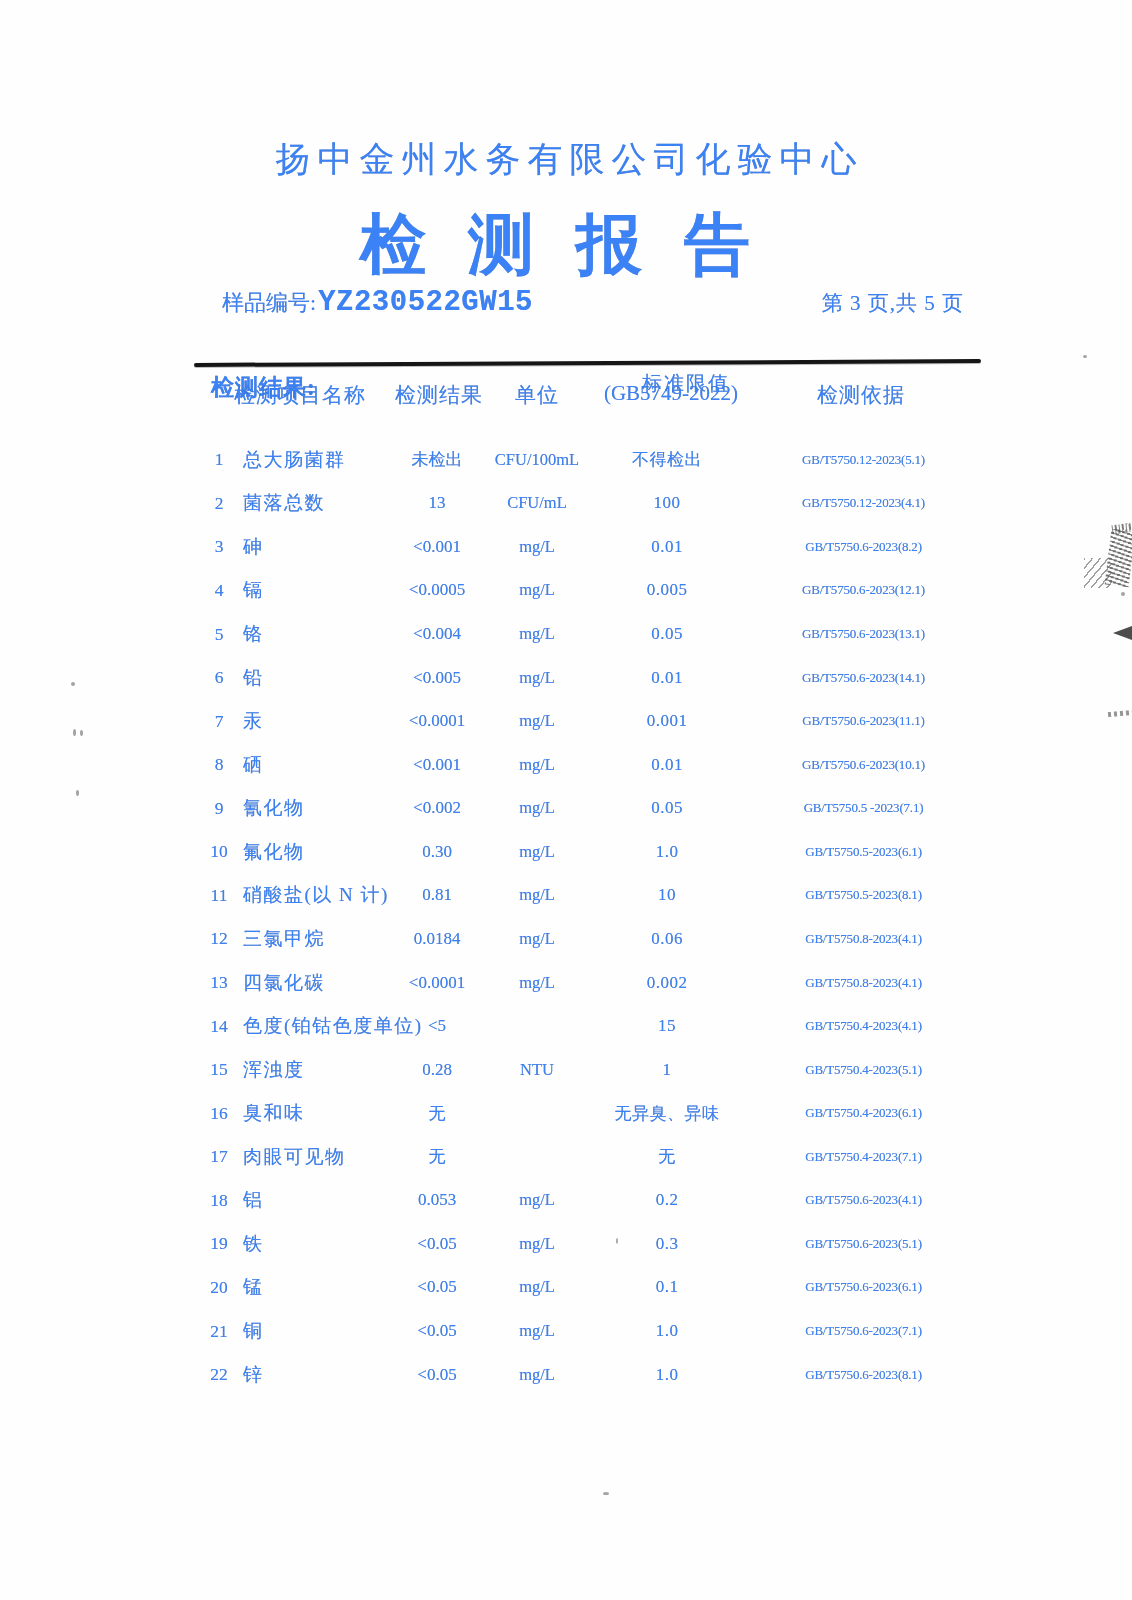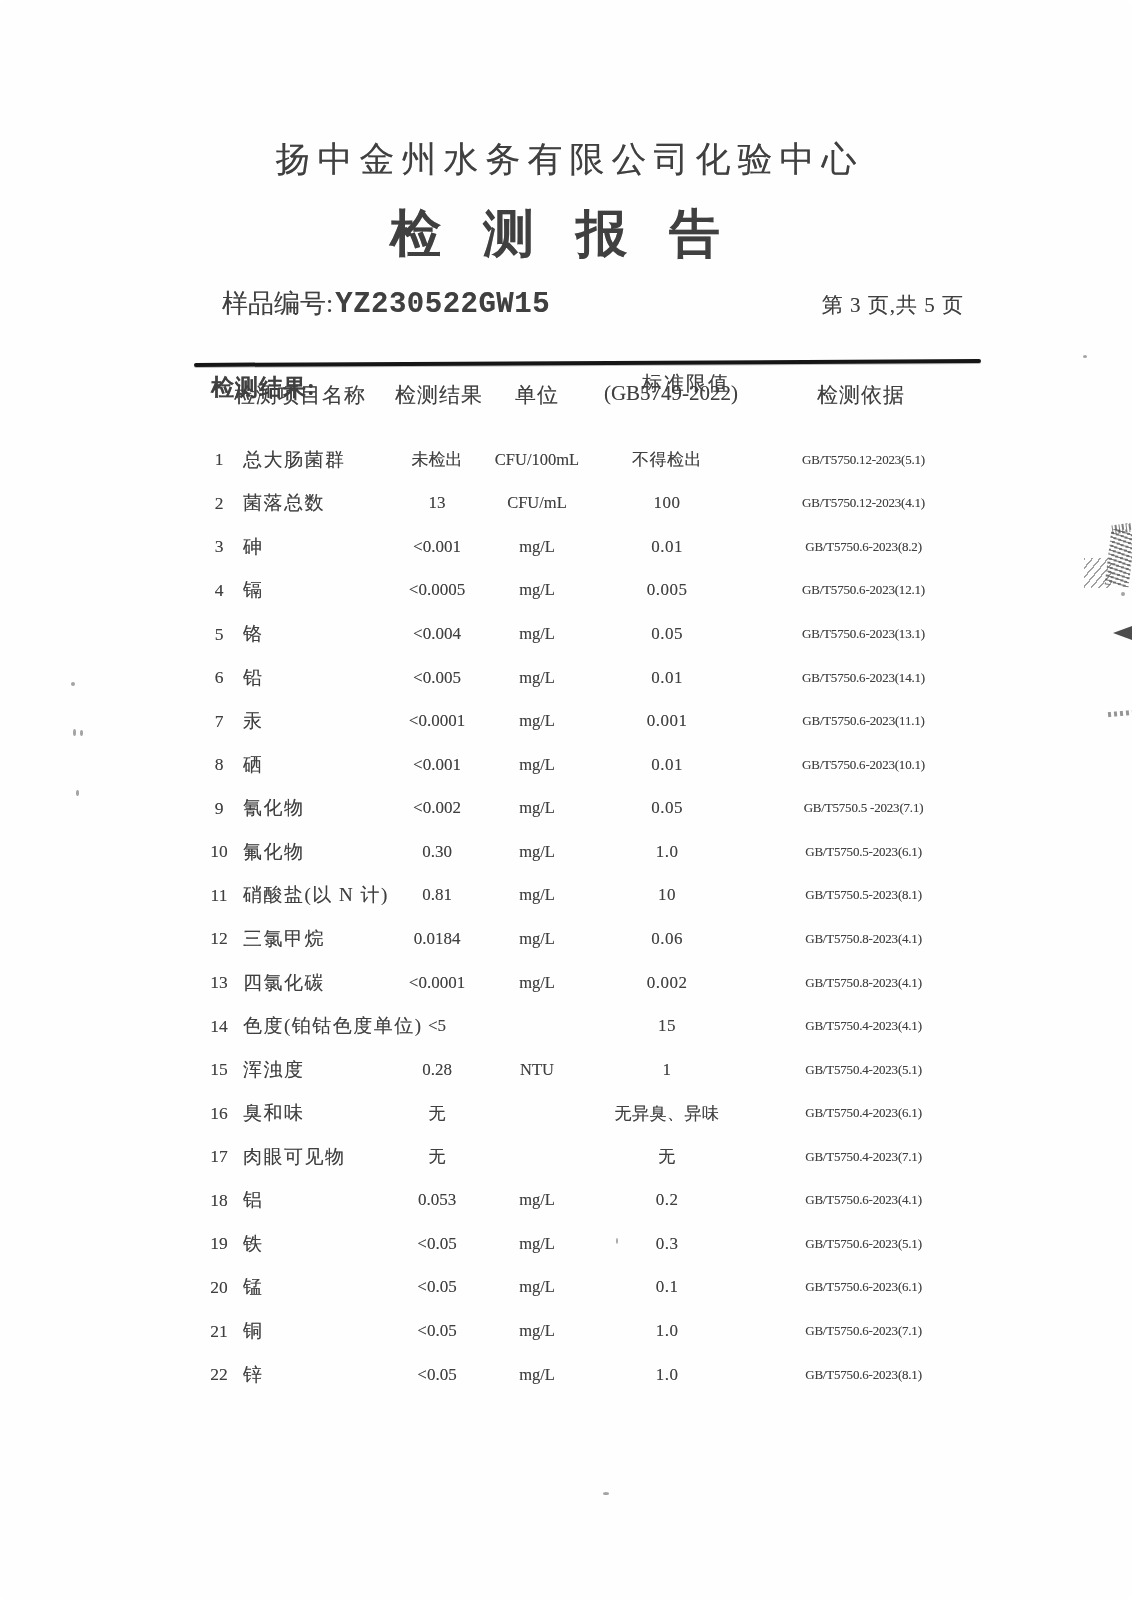--- a/index.html
+++ b/index.html
@@ -18,30 +18,30 @@
   .org-title {
     position:absolute; top:136px; left:0; width:100%;
     text-align:center;
     font-size:35px; font-weight:500;
     letter-spacing:7px; padding-left:7px;
     white-space:nowrap;
   }
   .report-title {
     position:absolute; top:200px; left:0; width:100%;
     text-align:center;
-    font-size:51px; font-weight:700;
+    font-size:66px; font-weight:700;
     letter-spacing:42px; padding-left:20px;
     white-space:nowrap;
   }
   .meta-row {
     position:absolute; top:286px; left:222px; right:168px;
     display:flex; justify-content:space-between; align-items:baseline;
   }
   .sample { display:flex; align-items:baseline; }
-  .sample-label { font-size:26px; }
+  .sample-label { font-size:22px; }
   .sample-value { font-size:29px; font-weight:700; letter-spacing:0.5px; margin-left:2px;font-family:Liberation Mono, monospace; }
   .page-info { font-size:21px; letter-spacing:1px; }
 
   
   .rule {
     position:absolute; left:194px; top:361px; width:787px; height:3.5px;
     background:#161616;
     transform:rotate(-0.28deg);
     border-radius:2px;
     box-shadow:0 1px 0 rgba(0,0,0,0.25);
@@ -99,21 +99,21 @@
   }
   .squiggle {
     position:absolute; left:1108px; top:711px; width:26px; height:5px;
     background:repeating-linear-gradient(90deg,#6a6a6a 0 3px,transparent 3px 6px);
     transform:rotate(-5deg); filter:blur(0.6px); opacity:0.7;
   }
 </style>
 </head>
 <body>
 
-<div class="page" style="color: #404040; border-radius: 6px;">
+<div class="page" style="color: #3b82f6; border-radius: 6px;">
 
   <div class="org-title">扬中金州水务有限公司化验中心</div>
   <div class="report-title">检测报告</div>
 
   <div class="meta-row">
     <div class="sample">
       <span class="sample-label">样品编号:</span>
       <span class="sample-value">YZ230522GW15</span>
     </div>
     <div class="page-info">第 3 页,共 5 页</div>

